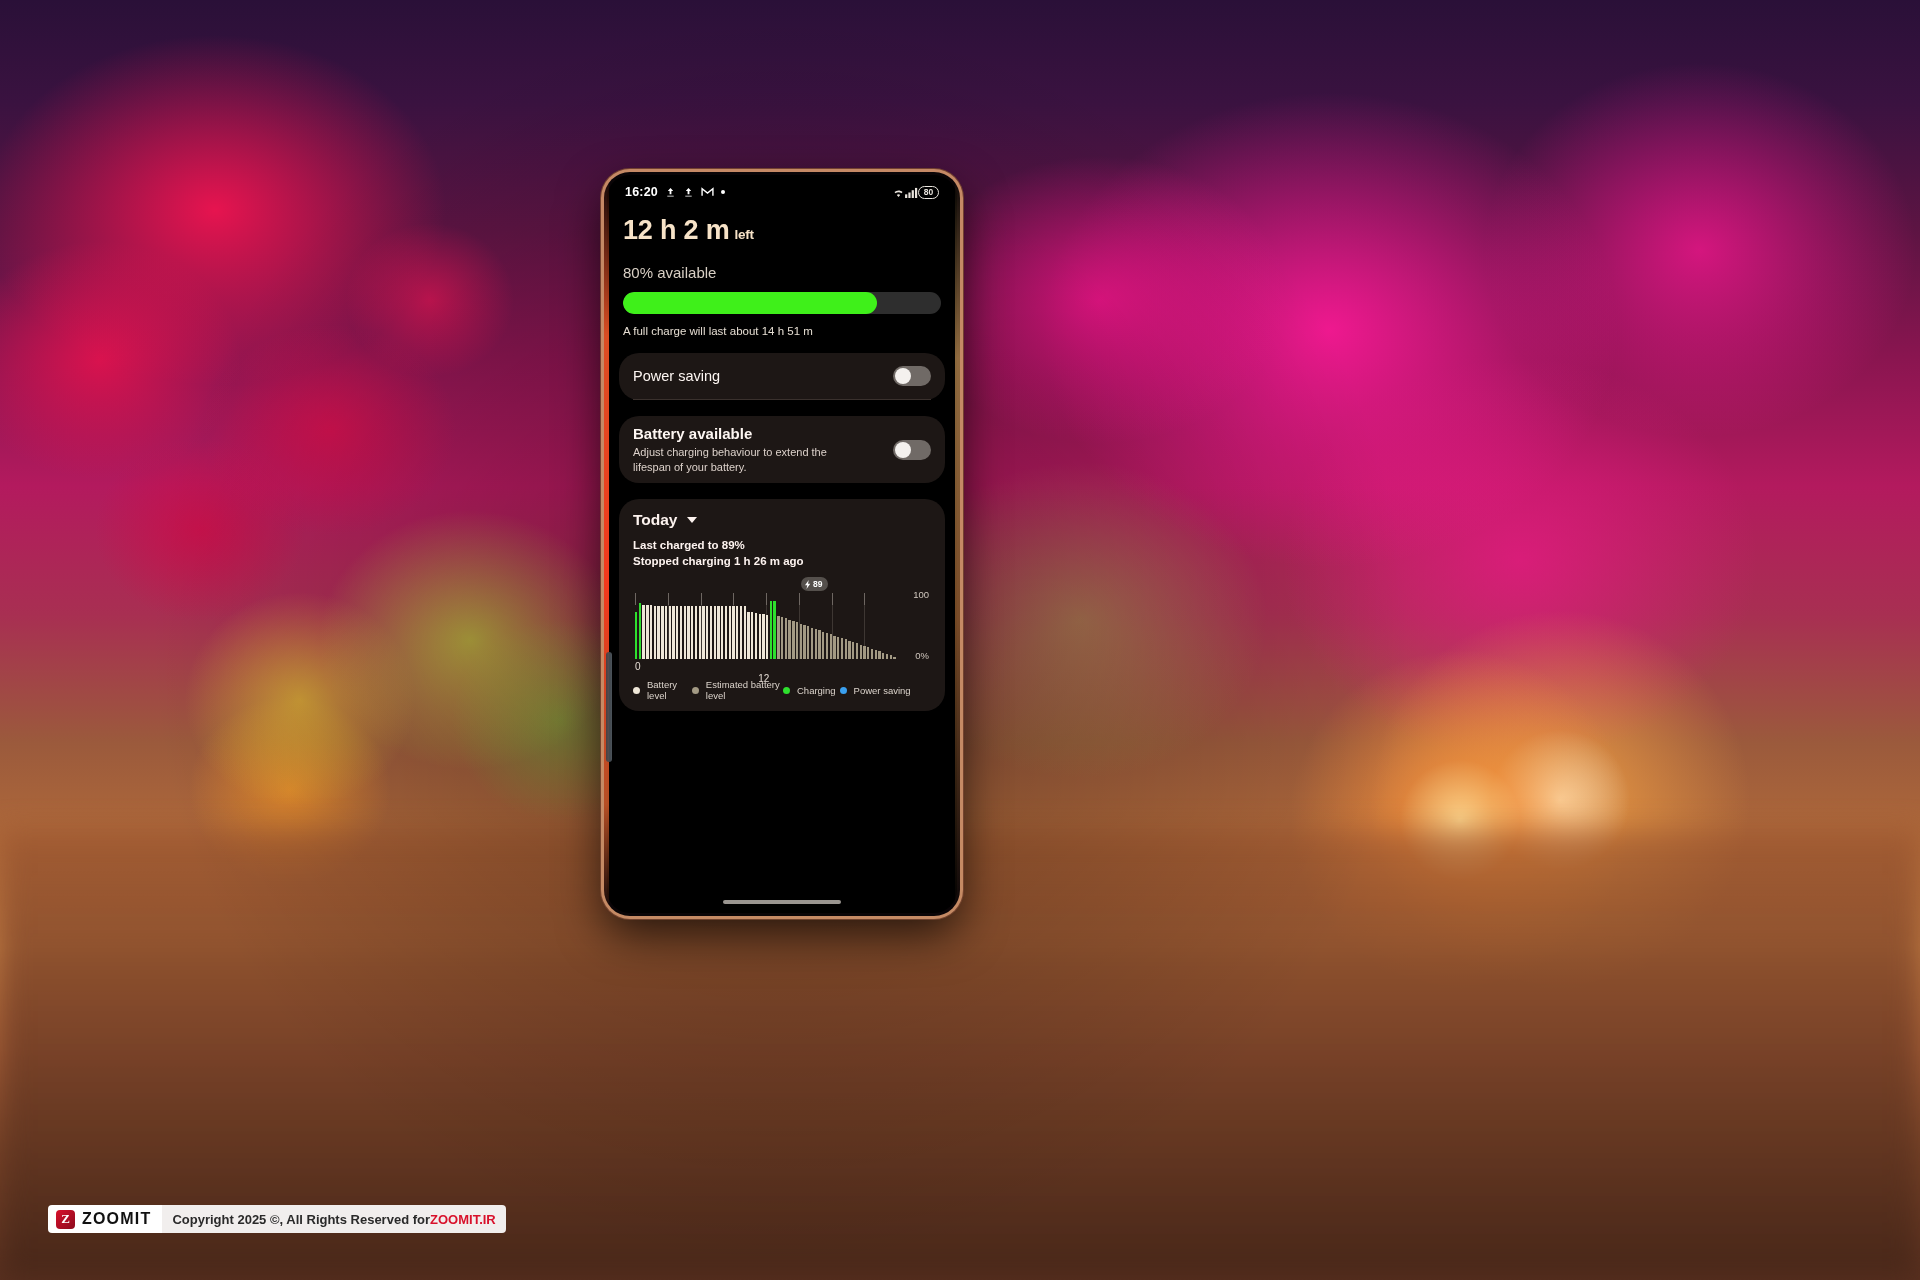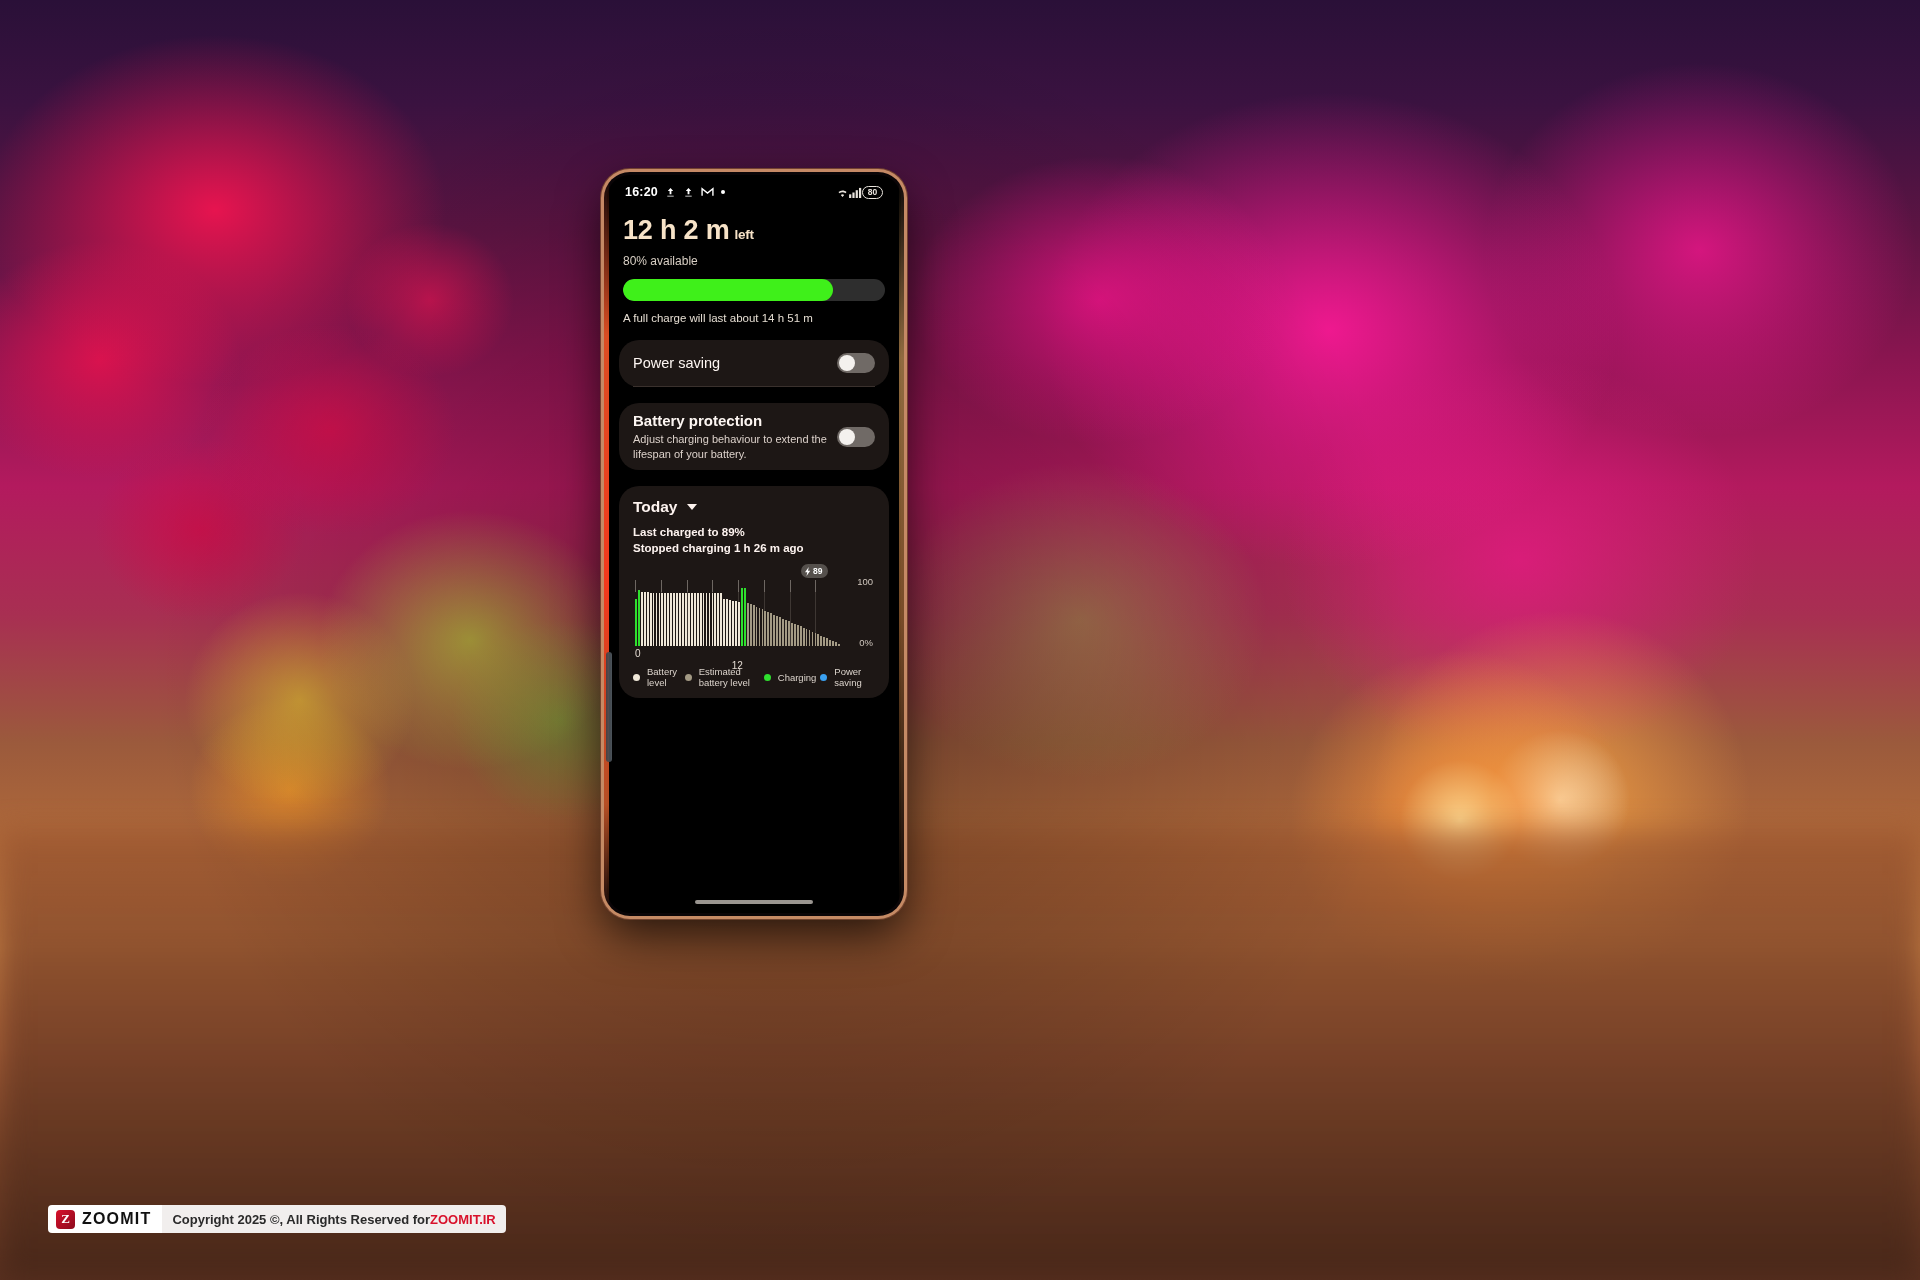--- a/index.html
+++ b/index.html
@@ -48,21 +48,21 @@
     position:absolute; inset:0;
     background:
       radial-gradient(ellipse 900px 900px at 780px 640px, rgba(0,0,0,0.30) 0%, rgba(0,0,0,0.0) 70%);
     pointer-events:none;
   }
 
   
   #phone{
     position:absolute;
     left:604px; top:172px;
-    width:300px; height:744px;
+    width:356px; height:744px;
     border-radius:26px;
     background:#0a0507;
     box-shadow:
       0 0 0 3px rgba(212,150,110,0.85),
       0 0 0 4px rgba(120,70,48,0.9),
       0 18px 46px rgba(0,0,0,0.7);
     overflow:hidden;
   }
   #phone-glow-left{
     position:absolute; left:0; top:0; width:5px; height:100%;
@@ -116,21 +116,21 @@
   }
   #search-ico{ margin-left:auto; width:22px; height:22px; color:#f5dfc3; cursor:pointer; }
 
   
   #summary{ padding:6px 16px 0 16px; }
   #time-left{
     color:#f7e3c8; font-weight:bold; font-size:27px; letter-spacing:-.2px;
     display:flex; align-items:baseline; gap:5px;
   }
   #time-left-suffix{ font-size:13.5px; font-weight:bold; }
-  #avail{ color:#d8cfc4; font-size:12px; margin-top:8px; }
+  #avail{ color:#d8cfc4; font-size:15px; margin-top:18px; }
   #bar-track{
     margin-top:11px; height:22px; border-radius:11px; background:#2e2e2e; overflow:hidden;
   }
   #bar-fill{ height:100%; border-radius:11px; background:#3ff01a; }
   #full-charge{ color:#e5ddd2; font-size:11.5px; margin-top:11px; }
 
   
   .card{
     margin:16px 12px 0 12px;
     background:#1d1715;
@@ -295,21 +295,21 @@
         <span class="toggle" style="background: rgb(112, 106, 102);">
             <span class="knob" style="left: 2px;"></span>
           </span>
       </div>
       <div class="divider"></div>
     </div>
 
     <div class="card card-strong">
       <div class="row">
         <div>
-          <div class="row-title">Battery protection</div>
+          <div class="row-title">Battery available</div>
           <div class="row-sub">Adjust charging behaviour to extend the lifespan of your battery.</div>
         </div>
         <span class="toggle" style="background: rgb(112, 106, 102);">
             <span class="knob" style="left: 2px;"></span>
           </span>
       </div>
     </div>
 
     <div id="today-card">
       <div id="today-head">

